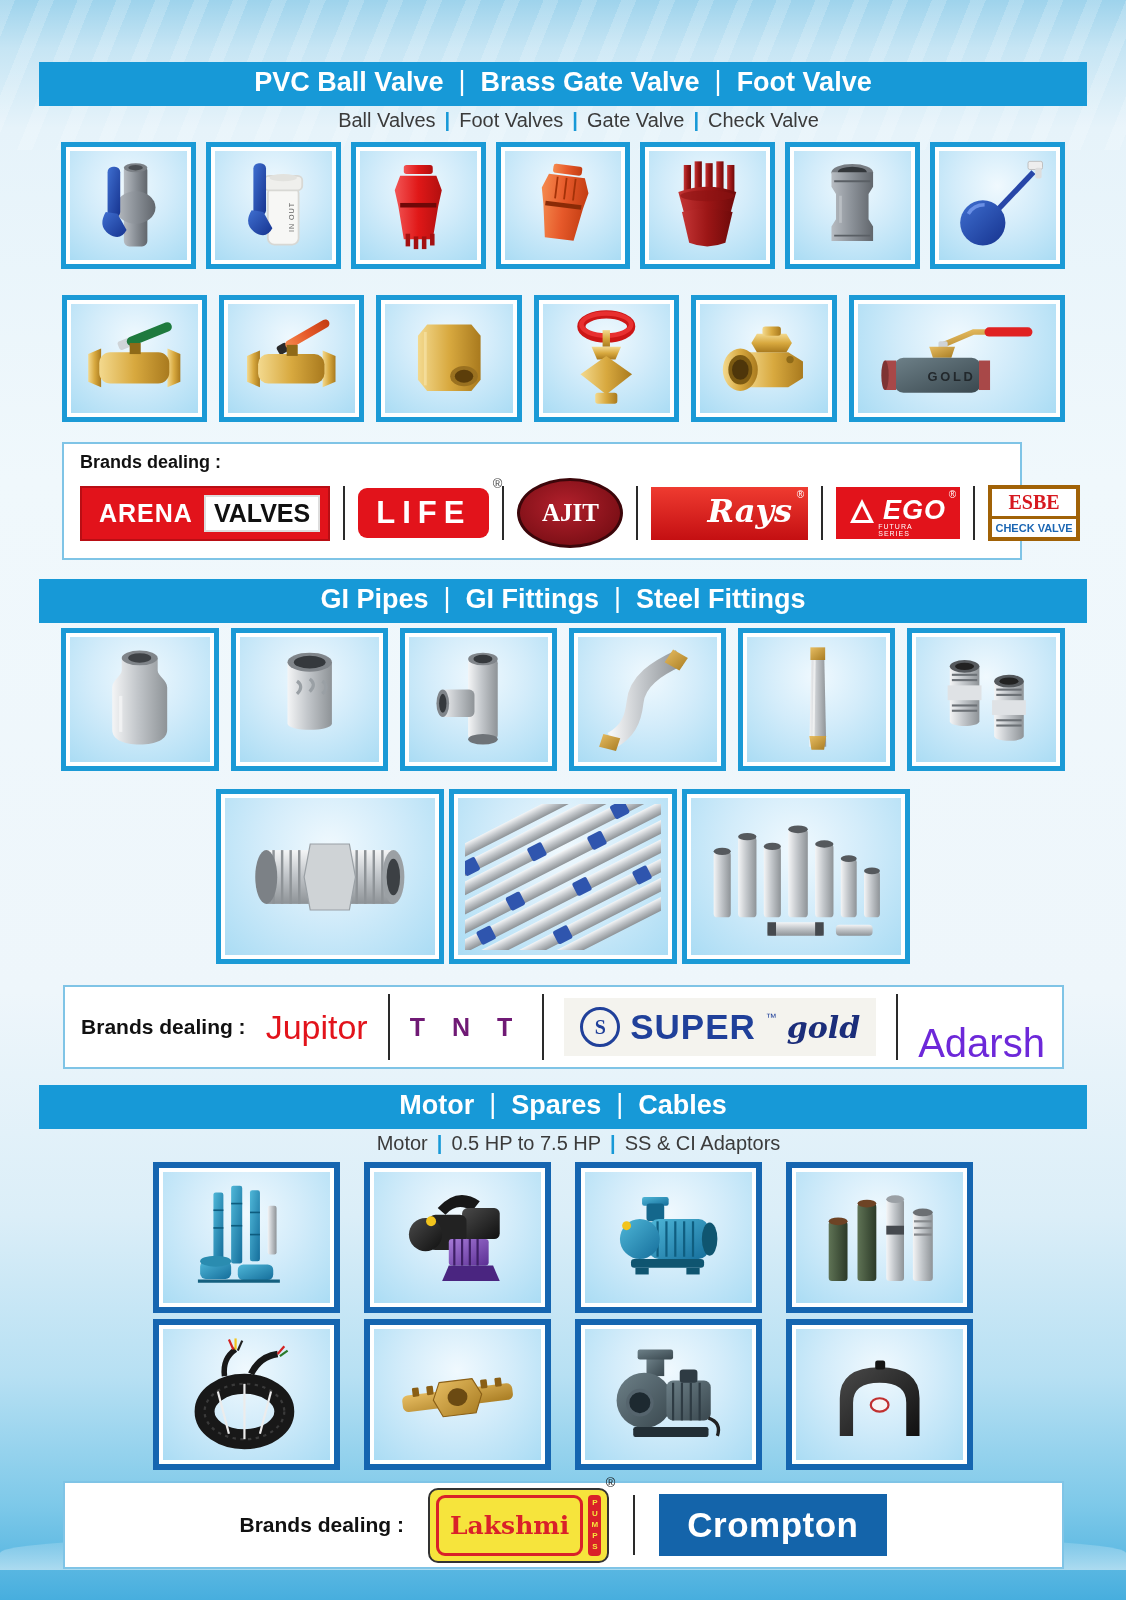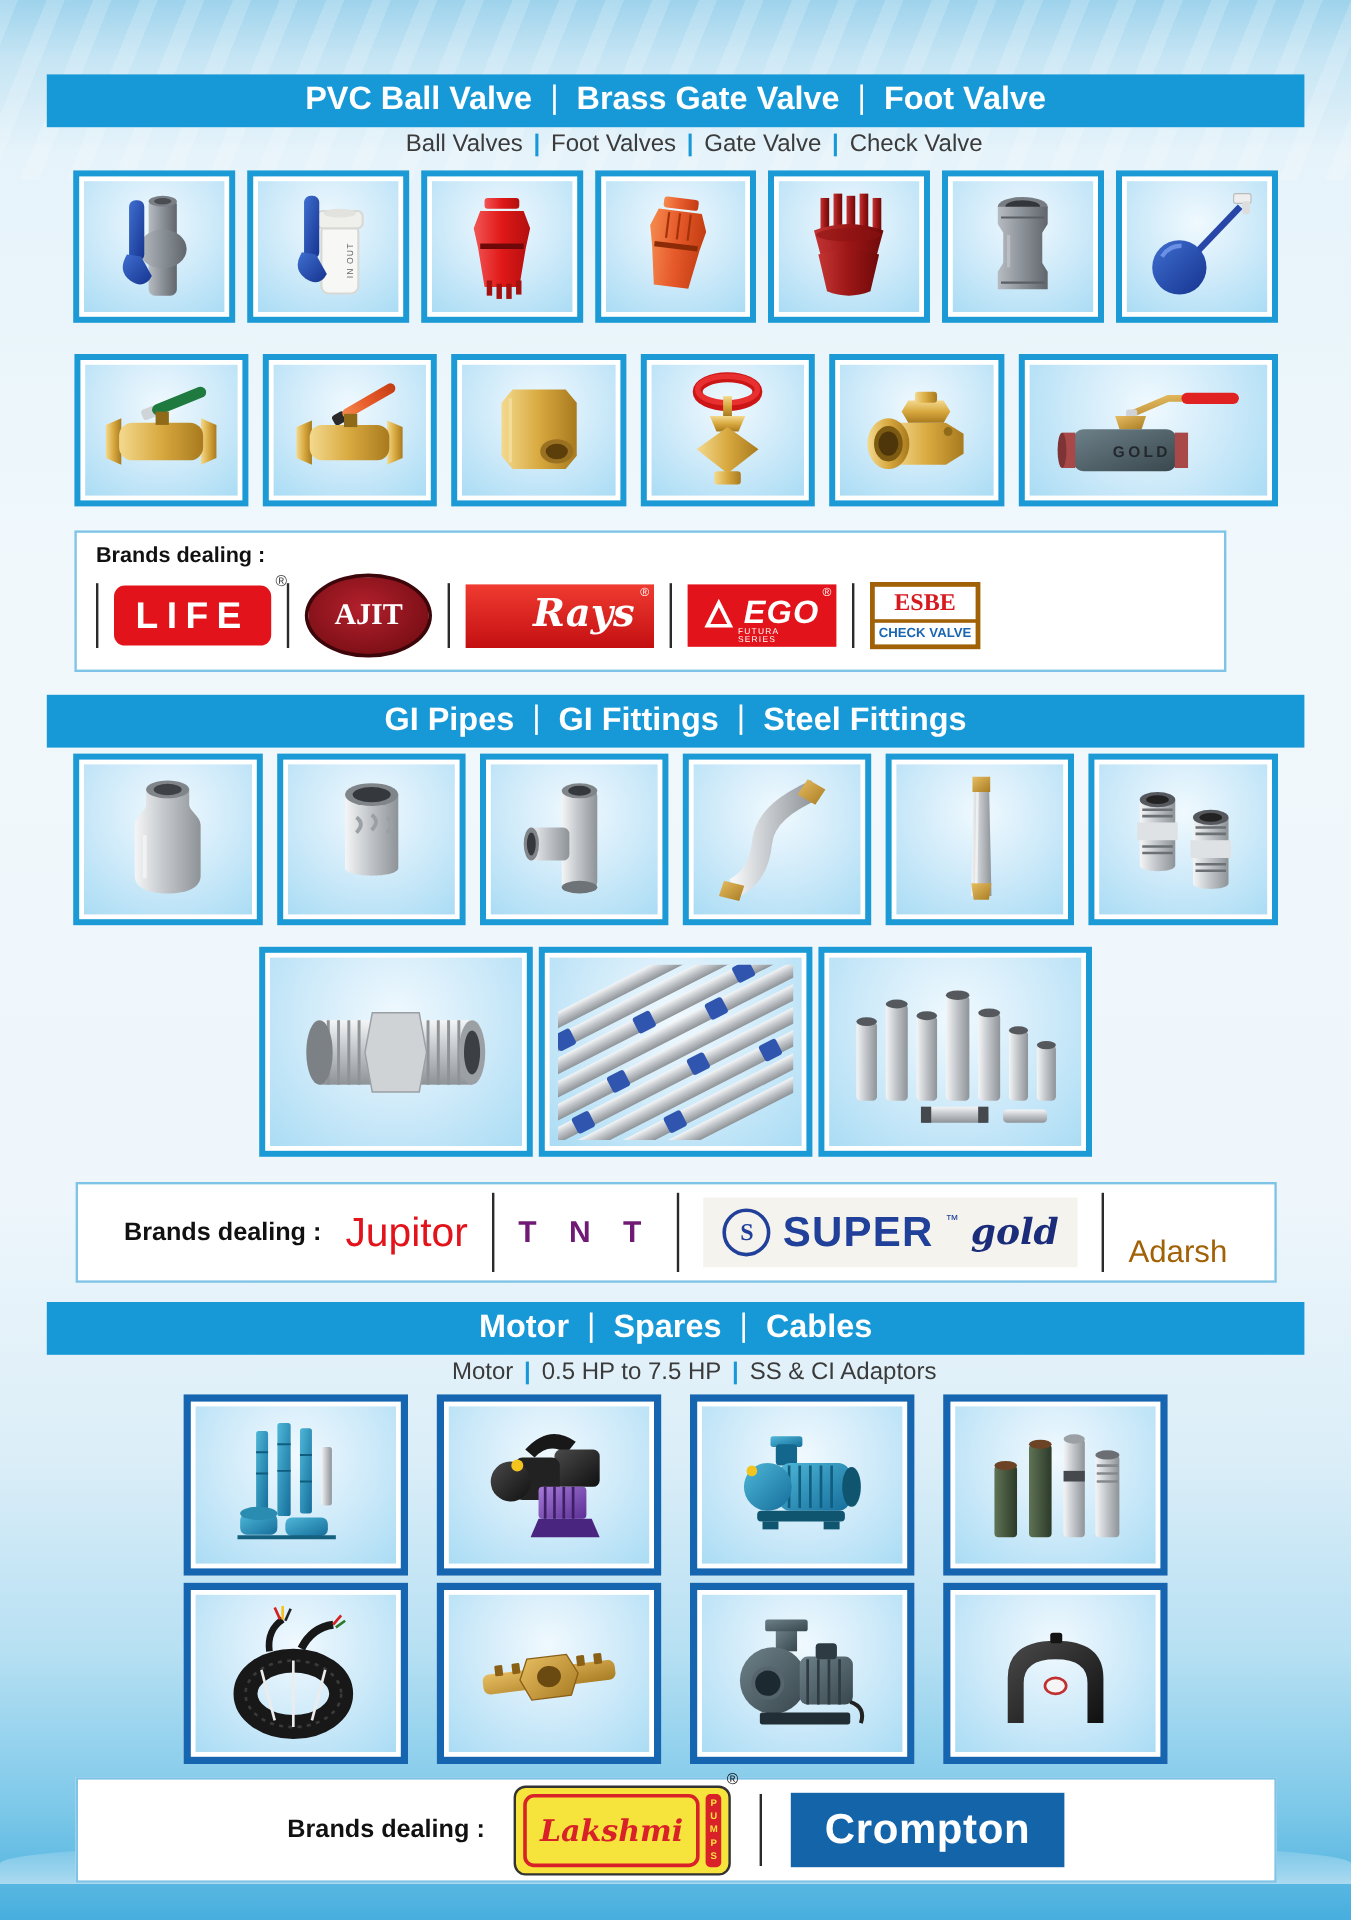--- a/index.html
+++ b/index.html
@@ -74,28 +74,28 @@
   .box2{width:1001px;margin:21px auto 0;height:84px;display:flex;align-items:center;justify-content:center;gap:20px;}
   .box2 .label{font-weight:bold;font-size:21px;color:#111;}
   .box2 .vsep{height:66px;}
   .jupitor{color:#e2131b;font-size:34px;}
   .tnt{color:#701a75;font-size:25px;font-weight:bold;letter-spacing:10px;}
   .superbox{background:#f4f3ee;padding:9px 16px;display:flex;align-items:center;gap:10px;}
   .slogo{width:34px;height:34px;border:3px solid #20409a;border-radius:50%;color:#20409a;display:flex;align-items:center;justify-content:center;font-weight:bold;font-size:20px;font-family:"Liberation Serif",serif;}
   .super-t{color:#20409a;font-weight:800;font-size:35px;letter-spacing:1px;}
   .super-tm{color:#20409a;font-size:11px;align-self:flex-start;margin-top:4px;}
   .super-gold{color:#1b2d7a;font-size:30px;font-weight:bold;font-style:italic;font-family:"DejaVu Serif",serif;}
-  .adarsh{color:#a16207;font-size:26px;margin-top:32px;}
+  .adarsh{color:#6d28d9;font-size:40px;margin-top:32px;}
 
   .box3{width:1001px;margin:11px auto 0;height:88px;display:flex;align-items:center;justify-content:center;gap:24px;}
   .box3 .label{font-weight:bold;font-size:21px;color:#111;}
   .box3 .vsep{height:60px;}
   .lak{position:relative;background:#f6e43c;border:2px solid #333;border-radius:10px;padding:5px 6px;display:flex;align-items:stretch;}
   .lak-main{border:3px solid #d92129;border-radius:9px;padding:4px 11px;display:flex;align-items:center;}
-  .lak-name{color:#d92129;font-size:25px;font-weight:bold;font-style:italic;font-family:"DejaVu Serif",serif;}
+  .lak-name{color:#d92129;font-size:25px;font-weight:bold;font-family:"DejaVu Serif",serif;}
   .lak-strip{background:#d92129;border-radius:4px;margin-left:5px;color:#f6e43c;writing-mode:vertical-rl;text-orientation:upright;font-size:8px;font-weight:bold;display:flex;align-items:center;padding:3px 2px;letter-spacing:2px;}
   .lak .reg-out{top:-15px;right:-8px;color:#111;}
   .crompton{background:#1464aa;color:#fff;font-weight:bold;font-size:35px;padding:11px 28px;letter-spacing:.5px;}
 </style>
 </head>
 <body>
 
 <div class="page">
   <div class="streaks"></div>
   <div class="wave"></div>
@@ -358,20 +358,24 @@
               <ellipse cx="12" cy="73" rx="4" ry="16" fill="#7e3434"></ellipse>
               <text x="58" y="79" font-size="14" font-weight="bold" fill="#22282c" letter-spacing="3">GOLD</text>
         </svg>
           </div>
         </div>
     </div>
 
     <div class="bbox box1">
       <div class="label">Brands dealing :</div>
       <div class="logo-row">
+        <div class="arena">
+          <span class="a1">ARENA</span>
+          <span class="a2">VALVES</span>
+        </div>
         <div class="vsep"></div>
         <div class="life">
           <span class="t">LIFE</span>
           <span class="reg-out">®</span>
         </div>
         <div class="vsep"></div>
         <div class="ajit">
           <span class="t">AJIT</span>
         </div>
         <div class="vsep"></div>

